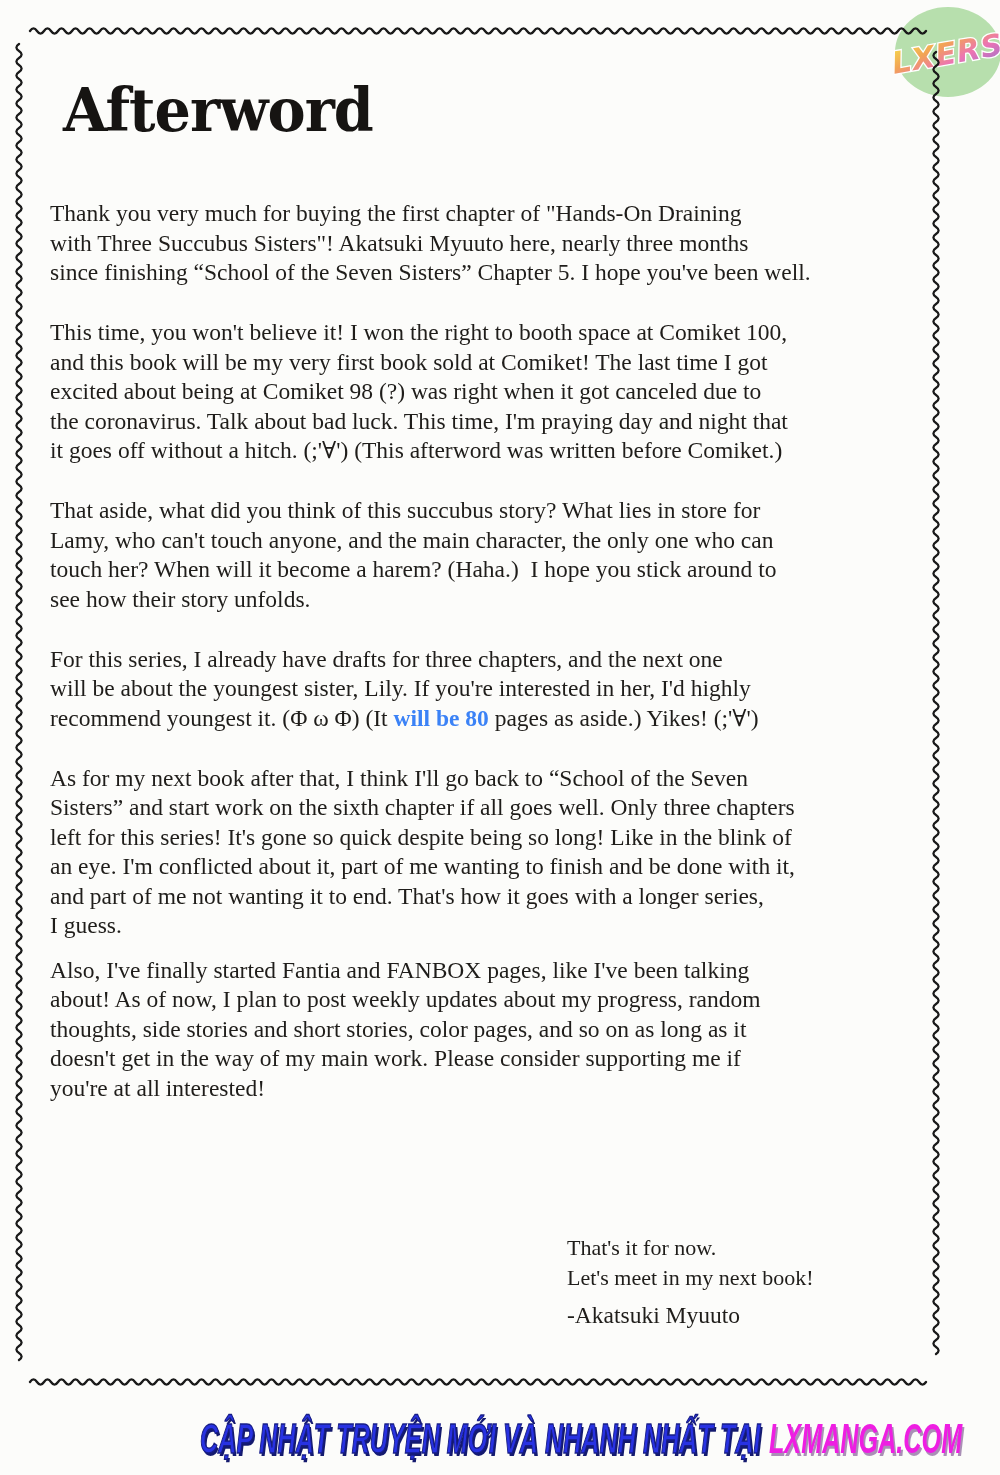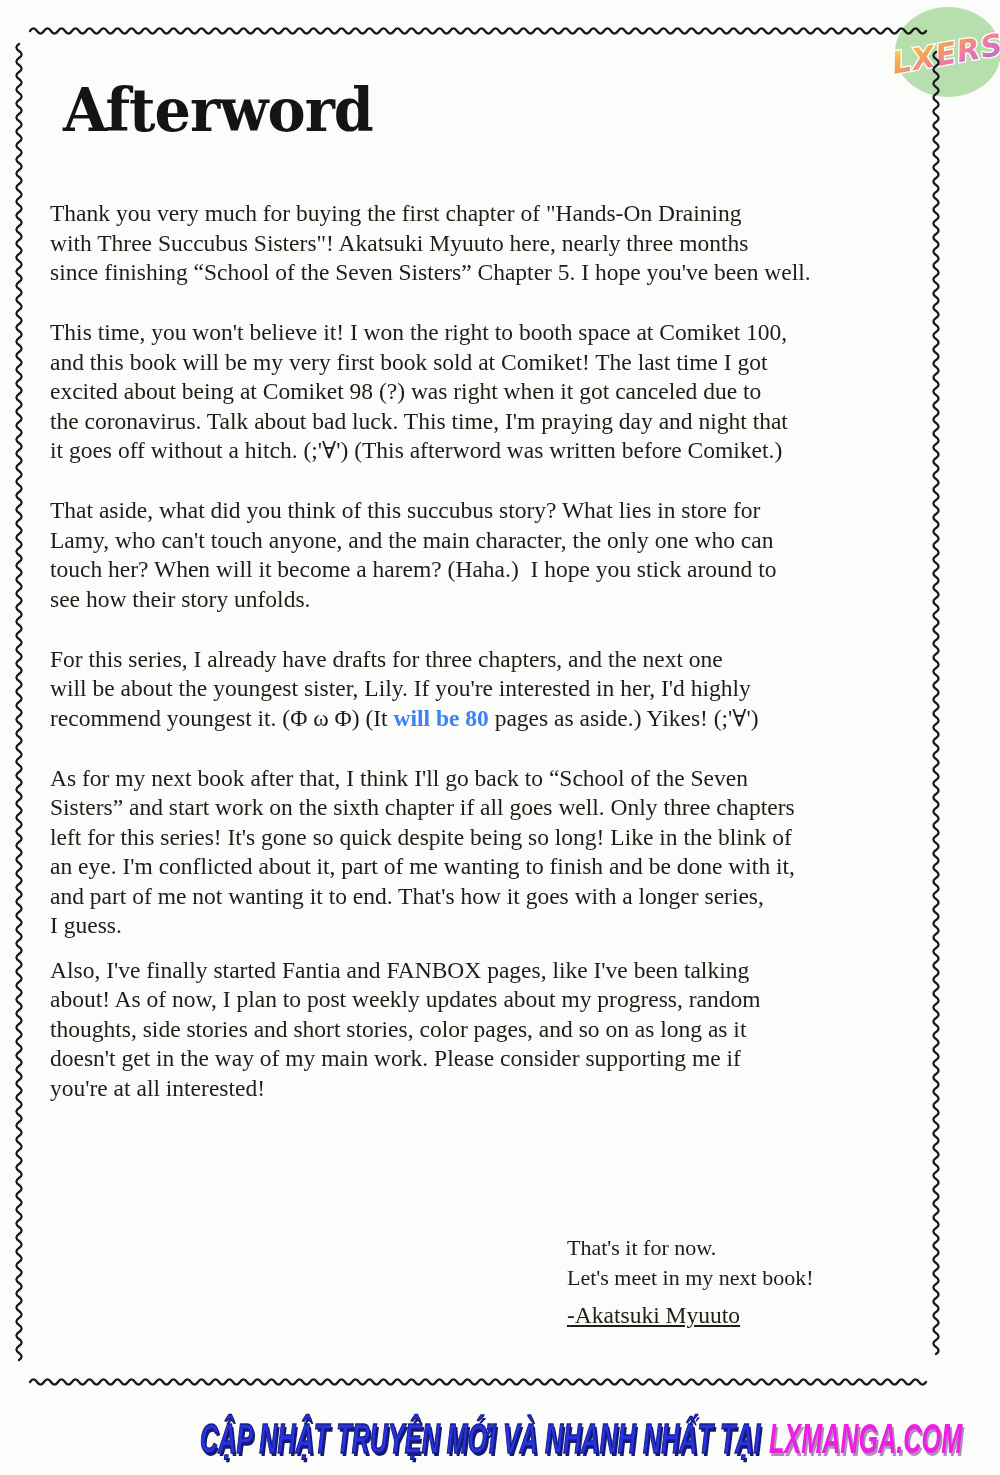--- a/index.html
+++ b/index.html
@@ -22,21 +22,21 @@
   }
   .para{margin:0 0 30.5px 0;white-space:pre;}
   .para.tight{margin-bottom:15px;}
   .faded{color:#3b82f6;font-weight:bold;}
   .closing{
     position:absolute;left:567px;top:1213px;
     font-size:22px;line-height:30px;white-space:pre;margin-top:20px;
   }
   .signature{
     position:absolute;left:567px;top:1300px;
-    font-size:23.5px;line-height:30px;text-decoration:underline;
+    font-size:23.5px;line-height:30px;
   }
   .footer{
     position:absolute;left:0;top:1414px;width:1000px;text-align:center;
     font-family:"Liberation Sans","DejaVu Sans",sans-serif;
     font-weight:bold;font-style:italic;font-size:42px;line-height:50px;
     white-space:nowrap;
     transform:scaleX(0.6);transform-origin:50% 50%;
   }
   .footer .f-main{
     color:#2832e2;

